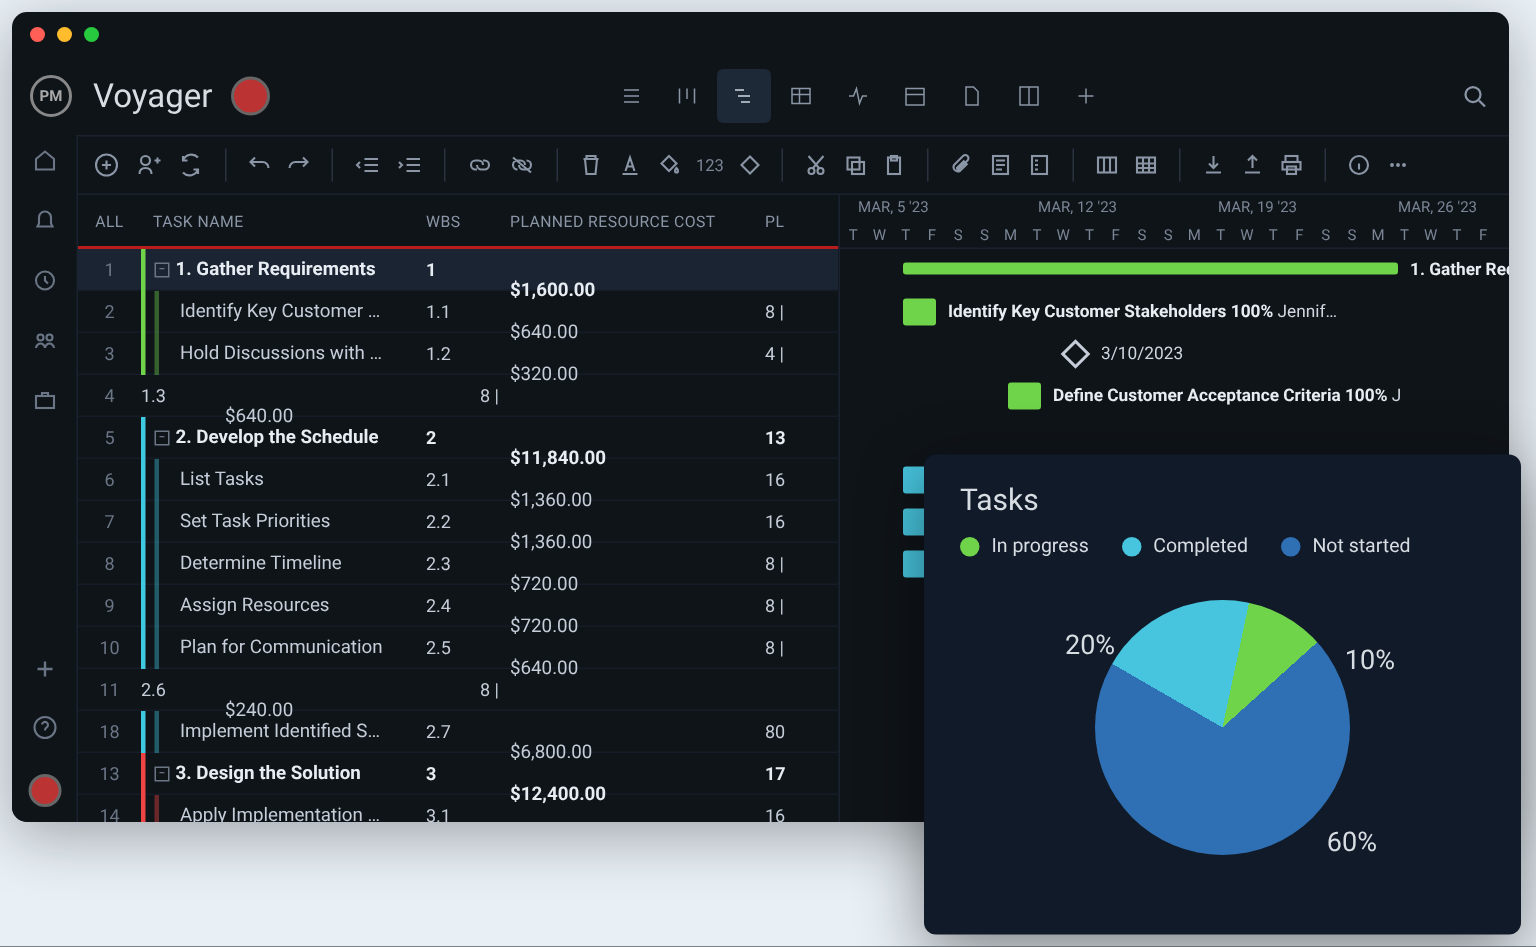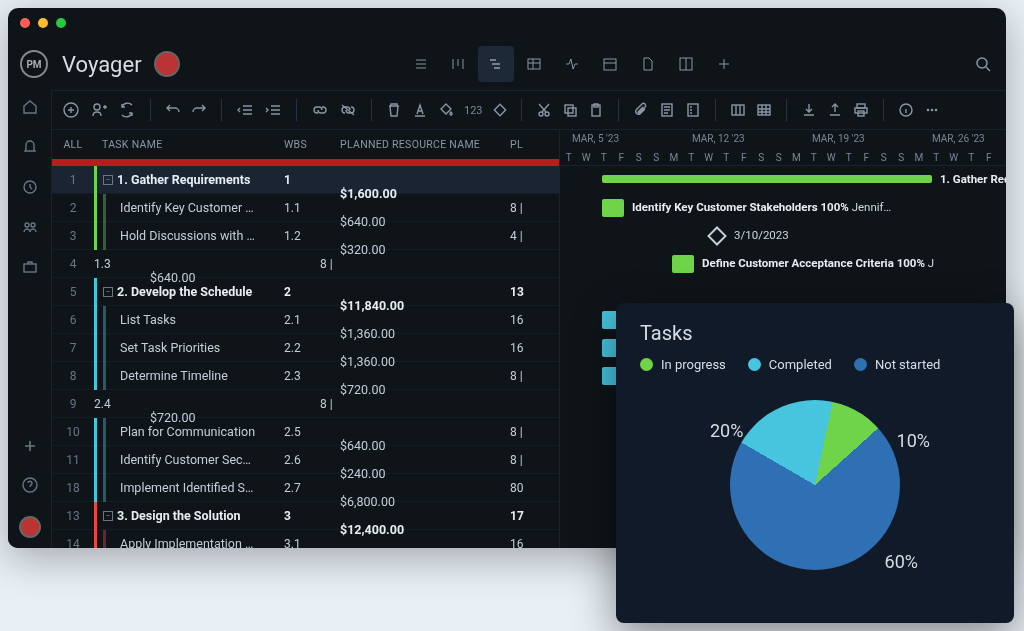--- a/index.html
+++ b/index.html
@@ -21,21 +21,21 @@
 .rail span { cursor:pointer; display:flex; }
 .rail .spacer { flex:1; }
 .content { flex:1; display:flex; flex-direction:column; overflow:hidden; }
 .toolbar { height:40px; border-bottom:1px solid #1a2230; border-top:1px solid #1a2230; display:flex; align-items:center; padding:0 10px; gap:10px; color:#8a95a5; }
 .toolbar .grp { display:flex; align-items:center; gap:10px; }
 .toolbar .sep { width:1px; height:22px; background:#2a3240; margin:0 4px; }
 .toolbar span[data-name$="-icon"], .toolbar span[data-name$="-button"] { cursor:pointer; display:flex; }
 .pagenum { font-size:11px; color:#7a8595; }
 .split { flex:1; display:flex; overflow:hidden; }
 .grid { width:508px; display:flex; flex-direction:column; overflow:hidden; border-right:1px solid #1a2230;}
-.ghead { display:flex; height:36px; align-items:center; font-size:10.5px; color:#8a95a5; letter-spacing:.3px; border-bottom:7px solid #b91c1c; }
+.ghead { display:flex; height:36px; align-items:center; font-size:10.5px; color:#8a95a5; letter-spacing:.3px; border-bottom:2px solid #b91c1c; }
 .col-all{width:42px; text-align:center;} .col-name{width:190px; padding-left:8px;} .col-wbs{width:56px;} .col-cost{width:170px;} .col-pl{width:40px;}
 .grows { flex:1; overflow:hidden; }
 .grow { display:flex; height:28px; align-items:center; font-size:12.5px; color:#c5cdd8; border-bottom:1px solid #151c28; }
 .grow .idx { width:42px; text-align:center; color:#6a7585; font-size:12px;}
 .grow .name { width:190px; display:flex; align-items:center; gap:4px; overflow:hidden; }
 .grow .bar { width:3px; height:28px; margin-right:2px; flex-shrink:0;}
 .grow .bar2 { width:3px; height:28px; margin-right:6px; flex-shrink:0;}
 .grow .txt { white-space:nowrap; overflow:hidden; text-overflow:ellipsis; }
 .grow .wbs { width:56px; font-size:12px;}
 .grow .cost { width:170px; font-size:12.5px;margin-top:28px;}
@@ -359,21 +359,21 @@
             </span>
         </div>
       </div>
 
       <div class="split">
         <div class="grid" data-name="task-grid">
           <div class="ghead" data-name="grid-header">
             <div class="col-all" data-name="col-header-all">ALL</div>
             <div class="col-name" data-name="col-header-name">TASK NAME</div>
             <div class="col-wbs" data-name="col-header-wbs">WBS</div>
-            <div class="col-cost" data-name="col-header-cost">PLANNED RESOURCE NAME</div>
+            <div class="col-cost" data-name="col-header-cost">PLANNED RESOURCE COST</div>
             <div class="col-pl" data-name="col-header-pl">PL</div>
           </div>
           <div class="grows" id="grows">
               <div class="grow ph selected" data-name="task-row">
                 <div class="idx">1</div>
     <div class="name">
                   <span class="bar" style="background:#6fd44a"></span>
 
       <span class="toggle-ico" data-name="collapse-icon">−</span>
       <span class="txt" style="padding-left:0px">1. Gather Requirements</span>
@@ -455,44 +455,44 @@
       <span class="bar2" style="background:#3ec9e0;opacity:.4"></span>
 
       <span class="txt" style="padding-left:4px">Determine Timeline</span>
                 </div>
     <div class="wbs">2.3</div>
                 <div class="cost">$720.00</div>
                 <div class="pl">8 |</div>
               </div>
               <div class="grow" data-name="task-row">
                 <div class="idx">9</div>
+    <div class="name">
+                  <span class="bar" style="background:#3ec9e0"></span>
+      <span class="bar2" style="background:#3ec9e0;opacity:.4"></span>
+
+      <span class="txt" style="padding-left:4px">Assign Resources</span>
+                </div>
     <div class="wbs">2.4</div>
                 <div class="cost">$720.00</div>
                 <div class="pl">8 |</div>
               </div>
               <div class="grow" data-name="task-row">
                 <div class="idx">10</div>
     <div class="name">
                   <span class="bar" style="background:#3ec9e0"></span>
       <span class="bar2" style="background:#3ec9e0;opacity:.4"></span>
 
       <span class="txt" style="padding-left:4px">Plan for Communication</span>
                 </div>
     <div class="wbs">2.5</div>
                 <div class="cost">$640.00</div>
                 <div class="pl">8 |</div>
               </div>
               <div class="grow" data-name="task-row">
                 <div class="idx">11</div>
-    <div class="name">
-                  <span class="bar" style="background:#3ec9e0"></span>
-      <span class="bar2" style="background:#3ec9e0;opacity:.4"></span>
-
-      <span class="txt" style="padding-left:4px">Identify Customer Sec…</span>
-                </div>
     <div class="wbs">2.6</div>
                 <div class="cost">$240.00</div>
                 <div class="pl">8 |</div>
               </div>
               <div class="grow" data-name="task-row">
                 <div class="idx">18</div>
     <div class="name">
                   <span class="bar" style="background:#3ec9e0"></span>
       <span class="bar2" style="background:#3ec9e0;opacity:.4"></span>
 

